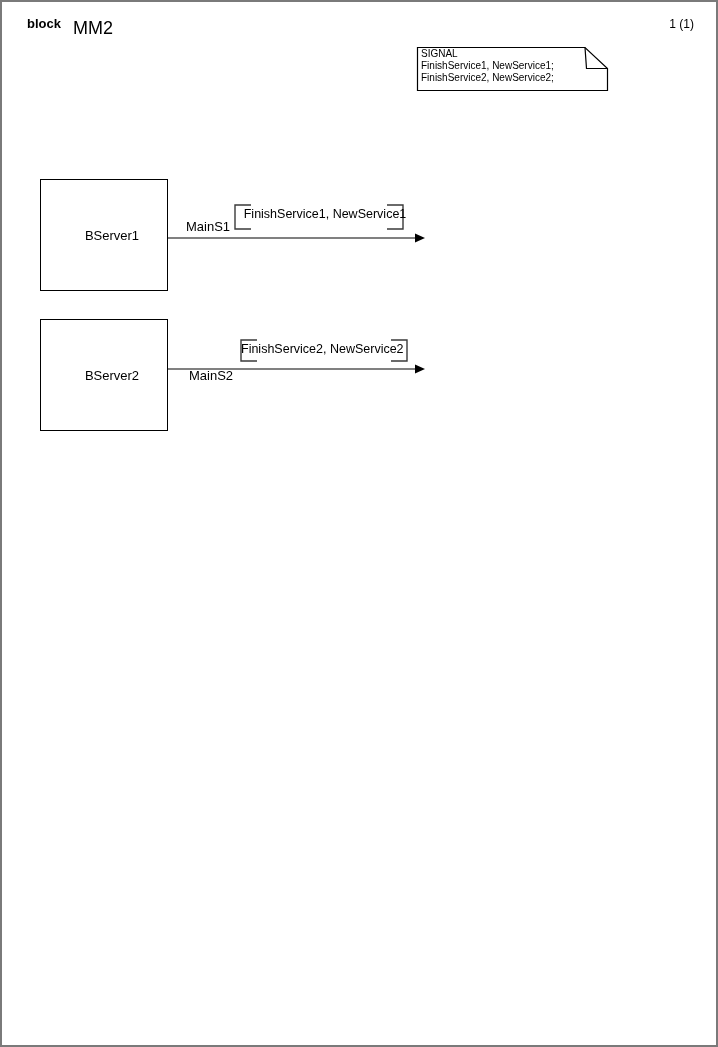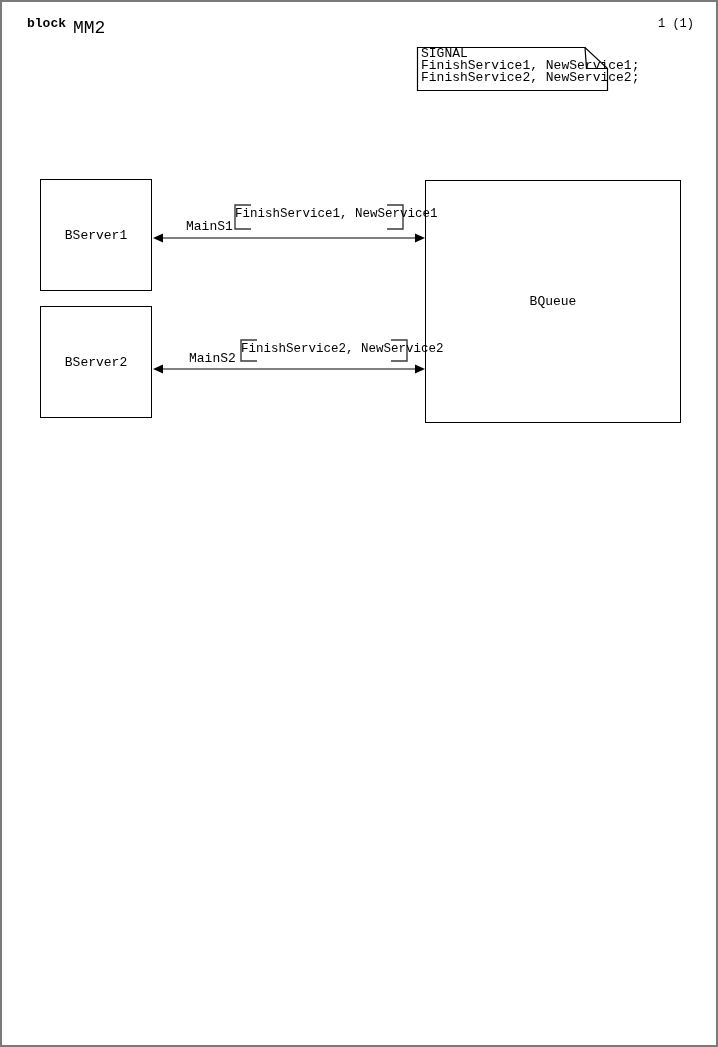--- a/index.html
+++ b/index.html
@@ -1,51 +1,52 @@
 <!DOCTYPE html>
 <html><head>
 <meta charset="utf-8">
 <style>
   html,body{margin:0;padding:0;background:#e8e8e8;}
   .page{
     position:relative;
     width:714px;height:1043px;
     background:#ffffff;
     border:2px solid #7a7a7a;
-    font-family:Liberation Mono, monospace;
+    font-family:Liberation Sans, sans-serif;
     color:#000;
     overflow:hidden;
   }
   .abs{position:absolute;}
   .hdr-kind{left:25px;top:14px;font-size:13px;font-weight:bold;}
   .hdr-name{left:71px;top:16px;font-size:18px;}
   .hdr-page{right:22px;top:15px;font-size:12px;}
   svg.overlay{position:absolute;left:0;top:0;width:714px;height:1043px;pointer-events:none;}
   .block-box{
     position:absolute;
     border:1.5px solid #000;
     background:#fff;
     display:flex;align-items:center;justify-content:center;
     font-size:13px;
+    padding-left:16px;
   }
   .bserver1{left:38px;top:177px;width:110px;height:110px;}
-  .bserver2{left:38px;top:304px;width:110px;height:110px;}
+  .bserver2{left:38px;top:317px;width:110px;height:110px;}
   .bqueue{left:423px;top:178px;width:254px;height:241px;}
   .chan-label{position:absolute;font-size:13px;white-space:nowrap;}
   .mains1-label{left:184px;top:217px;}
-  .mains2-label{left:187px;top:349px;}
+  .mains2-label{left:187px;top:366px;}
   .siglist-text{
     position:absolute;font-size:12.5px;white-space:nowrap;
     text-align:center;
   }
   .sl1{left:233px;top:205px;width:180px;}
   .sl2{left:239px;top:340px;width:154px;}
   .textsym-lines{
     position:absolute;left:419px;top:46px;width:182px;
-    font-size:13px;line-height:12px;white-space:nowrap;
+    font-size:10px;line-height:12px;white-space:nowrap;
   }
 </style>
 </head>
 <body>
 
 <div class="page">
 
   <span class="abs hdr-kind">block</span>
   <span class="abs hdr-name">MM2</span>
   <span class="abs hdr-page">1 (1)</span>
@@ -75,23 +76,20 @@
     <div>FinishService1, NewService1;</div>
     <div>FinishService2, NewService2;</div>
   </div>
 
   <div class="block-box bserver1">
     <span>BServer1</span>
   </div>
   <div class="block-box bserver2">
     <span>BServer2</span>
   </div>
-  <div class="block-box bqueue">
-    <span>BQueue</span>
-  </div>
 
   <div class="chan-label mains1-label">MainS1</div>
   <div class="chan-label mains2-label">MainS2</div>
 
   <div class="siglist-text sl1">FinishService1, NewService1</div>
   <div class="siglist-text sl2">FinishService2, NewService2</div>
 
 </div>
 
 </body></html>

